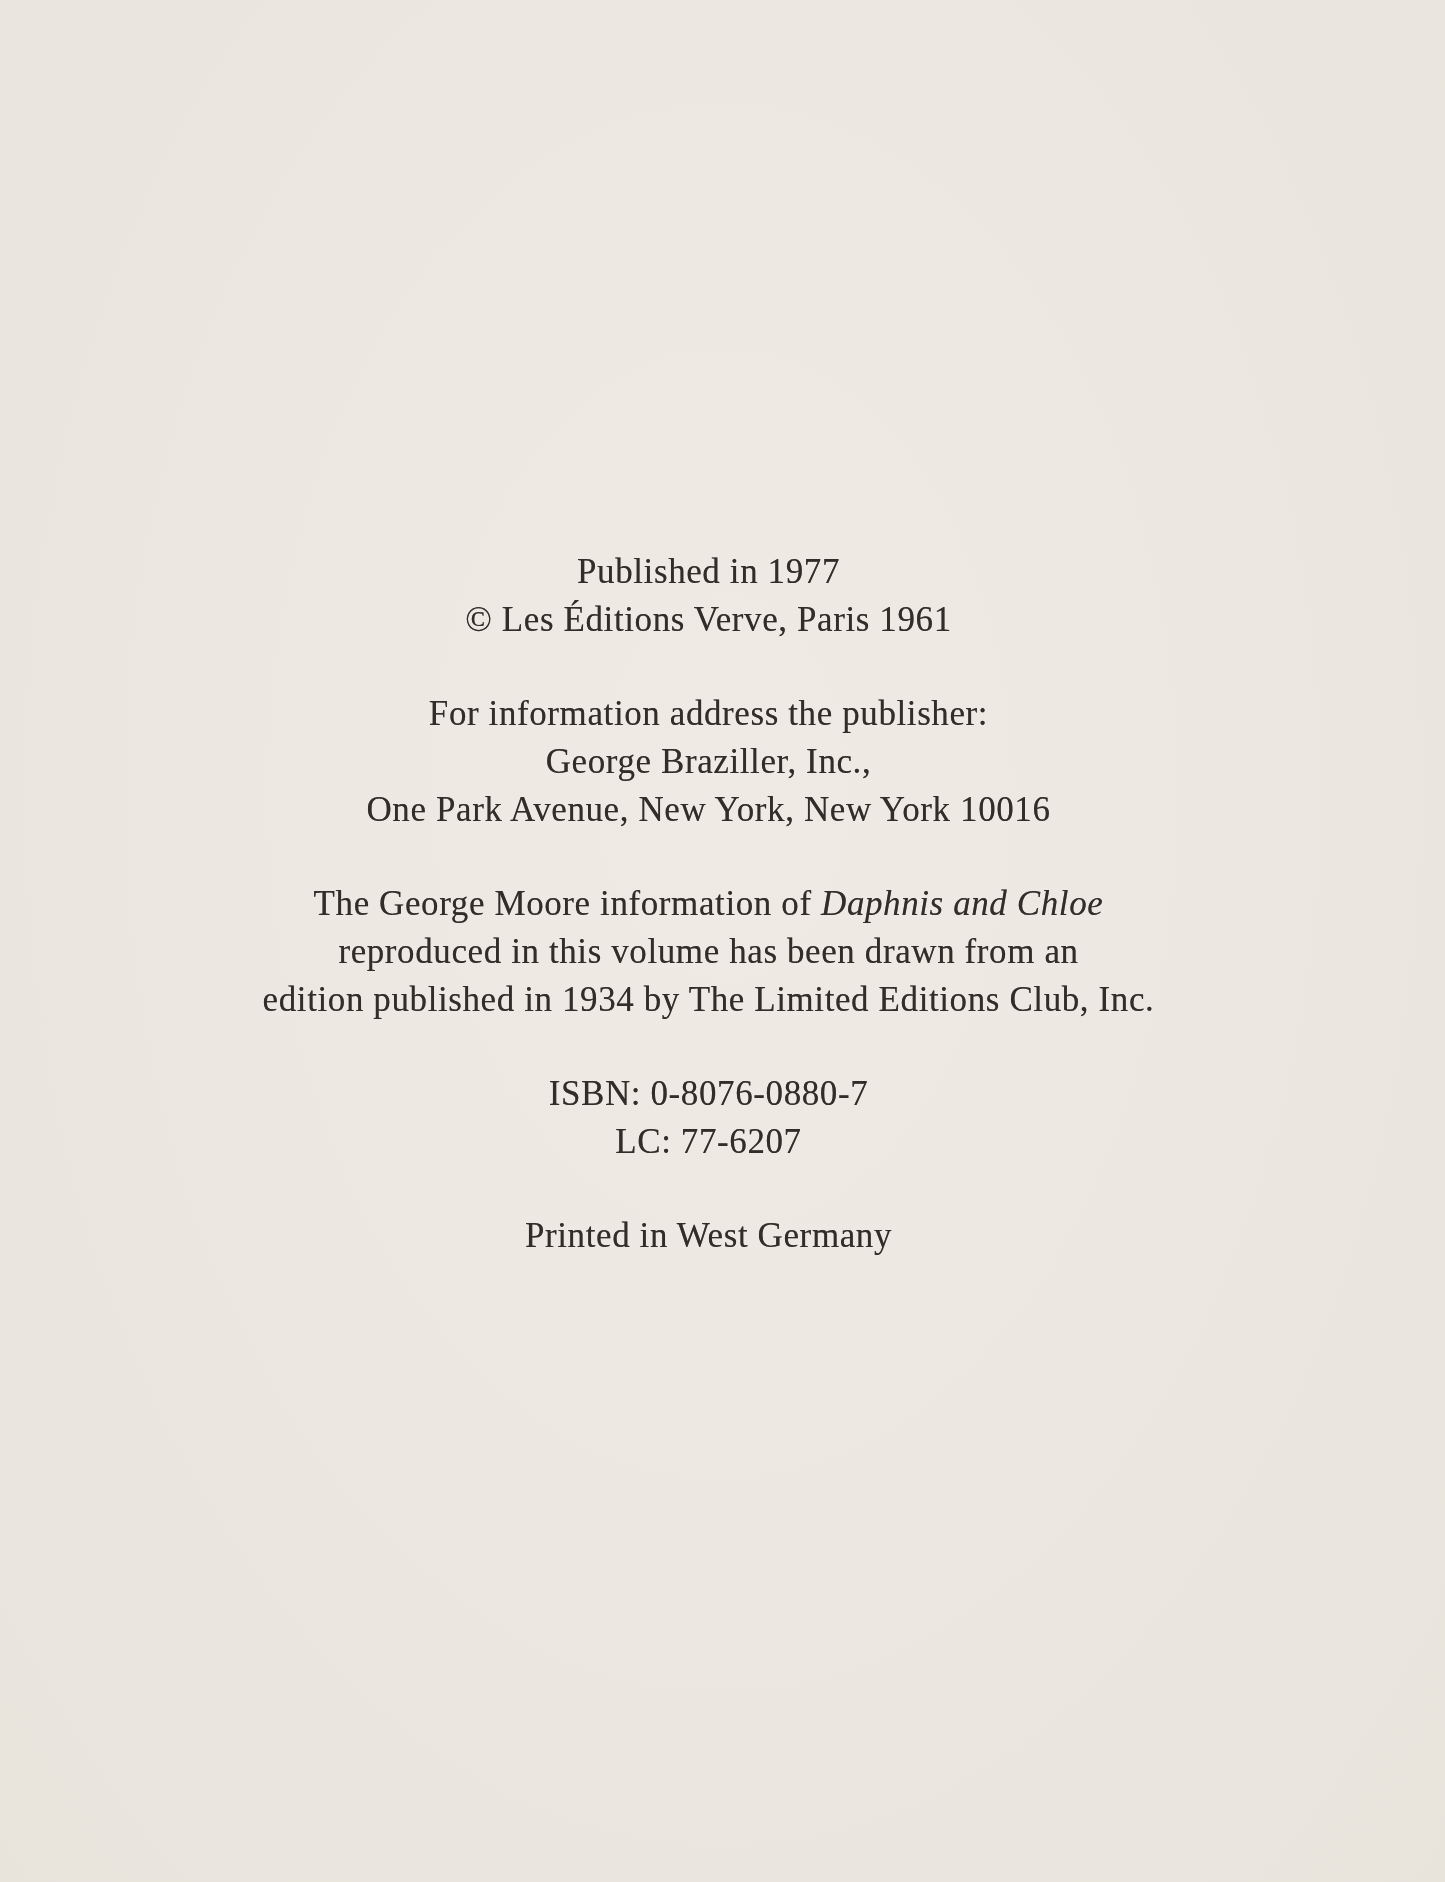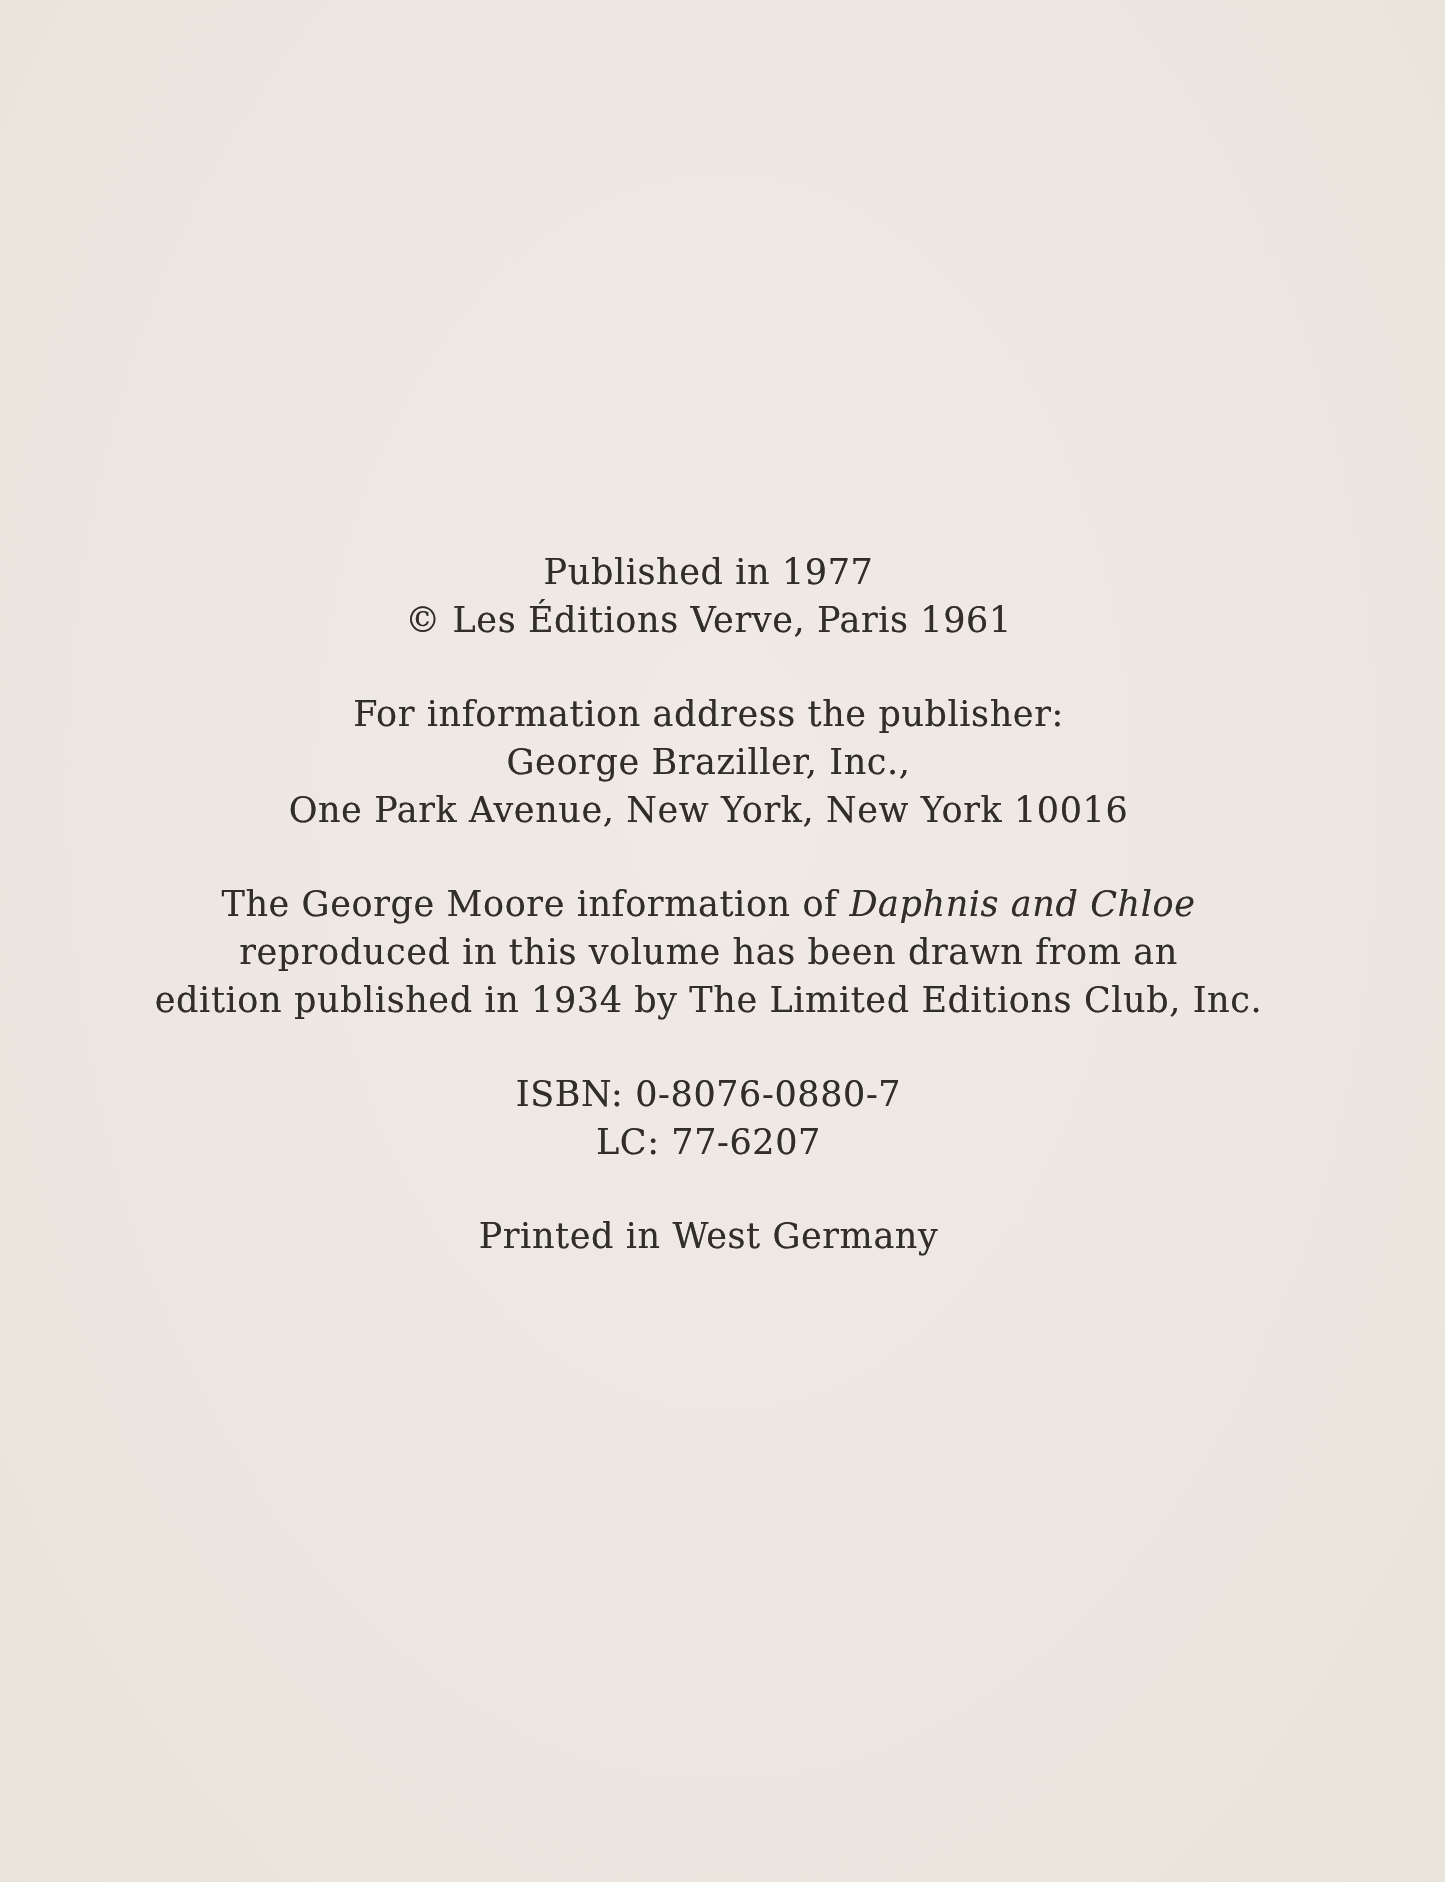--- a/index.html
+++ b/index.html
@@ -11,20 +11,21 @@
     height: 1882px;
     font-family: "DejaVu Serif", "Liberation Serif", serif;
     overflow: hidden;
   }
   .page {
     position: relative;
     width: 1445px;
     height: 1882px;
     background-color: #ece7e0;
     background-image: radial-gradient(ellipse at 50% 42%, #efeae3 0%, #ece7e0 55%, #e8e3db 100%);
+    font-family: Liberation Serif, serif;
   }
   .content {
     position: absolute;
     top: 548px;
     left: 0;
     width: 1445px;
     text-align: center;
     transform: translateX(-14px);
     color: #312d28;
     font-size: 35px;

